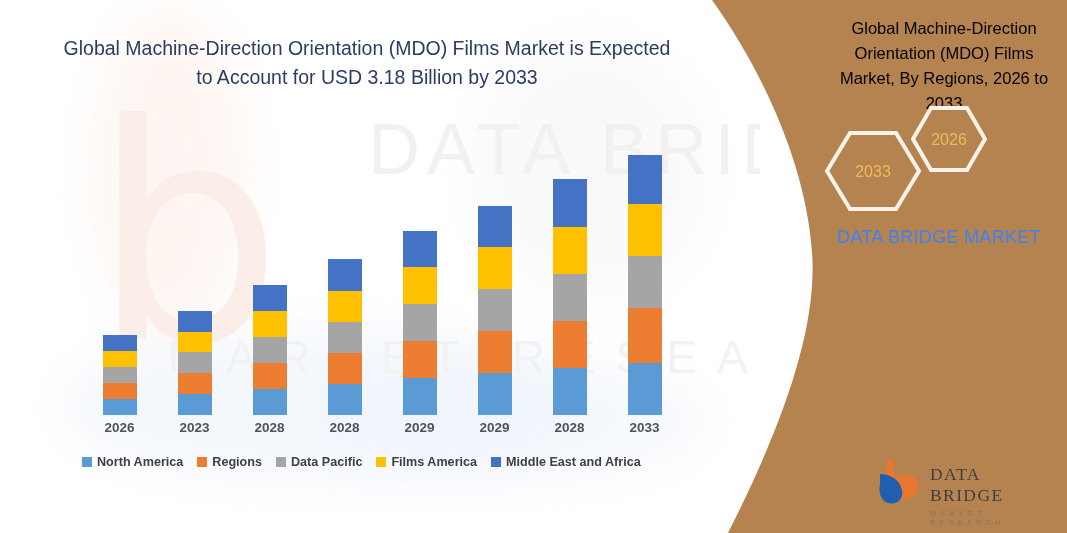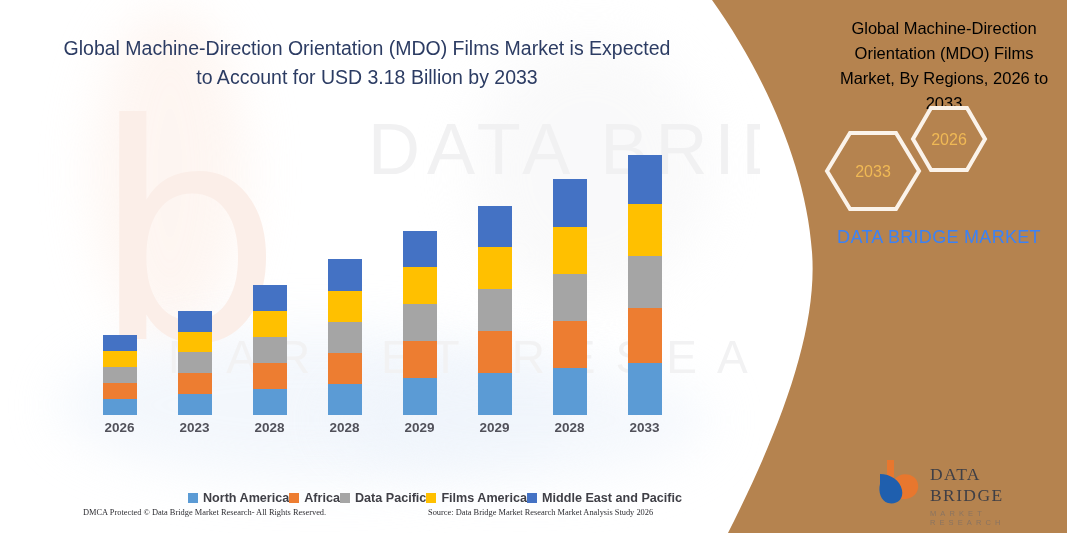--- a/index.html
+++ b/index.html
@@ -58,22 +58,22 @@
   .chart{position:absolute;left:82px;top:110px;width:600px;height:305px;}
   .plot{position:absolute;left:0;bottom:0;width:600px;height:302px;display:flex;align-items:flex-end;}
   .barcell{flex:1 1 0;display:flex;flex-direction:column;align-items:center;justify-content:flex-end;height:100%;}
   .bar{width:34px;display:flex;flex-direction:column-reverse;}
   .seg{width:100%;}
 
   .xaxis{position:absolute;left:82px;top:420px;width:600px;display:flex;}
   .xtick{flex:1 1 0;text-align:center;font-size:13.5px;font-weight:bold;color:#51515a;
          font-family:"Liberation Sans",sans-serif;}
 
-  .legend{position:absolute;left:82px;top:455px;width:600px;display:flex;justify-content:flex-end;
-          align-items:center;margin-top:36px;}
+  .legend{position:absolute;left:82px;top:455px;width:600px;display:flex;justify-content:flex-start;
+          align-items:center;gap:14px;}
   .lg-item{display:flex;align-items:center;gap:5px;}
   .lg-swatch{width:10px;height:10px;display:inline-block;}
   .lg-label{font-size:12.6px;font-weight:bold;color:#3f3f46;font-family:"Liberation Sans",sans-serif;white-space:nowrap;}
 
   
   .footer{position:absolute;left:0;top:508px;width:700px;height:20px;}
   .ft-left{position:absolute;left:83px;top:0;font-size:8.4px;color:#2e2e33;
            font-family:"Liberation Serif",serif;white-space:nowrap;}
   .ft-right{position:absolute;left:428px;top:0;font-size:8.4px;color:#2e2e33;
             font-family:"Liberation Serif",serif;white-space:nowrap;}
@@ -186,40 +186,36 @@
       <div class="xtick">2028</div>
       <div class="xtick">2033</div>
     </div>
   <div class="legend" id="legend">
       <div class="lg-item">
         <span class="lg-swatch" style="background: rgb(91, 155, 213);"></span>
         <span class="lg-label">North America</span>
       </div>
       <div class="lg-item">
         <span class="lg-swatch" style="background: rgb(237, 125, 49);"></span>
-        <span class="lg-label">Africa</span>
+        <span class="lg-label">Regions</span>
       </div>
       <div class="lg-item">
         <span class="lg-swatch" style="background: rgb(165, 165, 165);"></span>
         <span class="lg-label">Data Pacific</span>
       </div>
       <div class="lg-item">
         <span class="lg-swatch" style="background: rgb(255, 192, 0);"></span>
         <span class="lg-label">Films America</span>
       </div>
       <div class="lg-item">
         <span class="lg-swatch" style="background: rgb(68, 114, 196);"></span>
-        <span class="lg-label">Middle East and Pacific</span>
-      </div>
-    </div>
-
-  <div class="footer">
-    <div class="ft-left">DMCA Protected © Data Bridge Market Research-  All Rights Reserved.</div>
-    <div class="ft-right">Source: Data Bridge Market Research  Market Analysis Study 2026</div>
-  </div>
+        <span class="lg-label">Middle East and Africa</span>
+      </div>
+    </div>
+
 
   <div class="right-panel">
     <svg width="377" height="533" viewBox="0 0 377 533">
       <path d="M 22,0 L 377,0 L 377,533 L 38,533
                C 90,430 128,330 122,252
                C 116,164 72,70 22,0 Z" fill="#B5834F"></path>
     </svg>
 
     <div class="rp-content">
       <div class="rp-title">Global Machine-Direction Orientation (MDO) Films Market, By Regions, 2026 to 2033</div>

